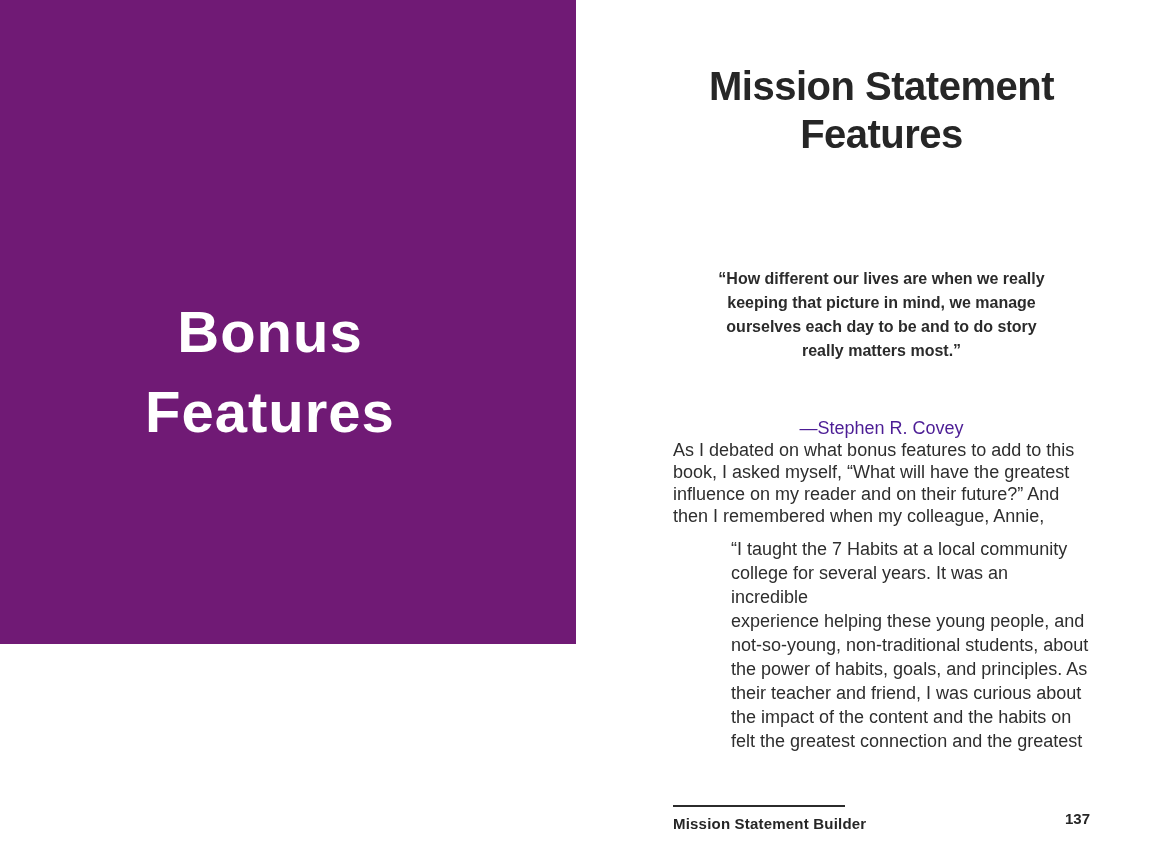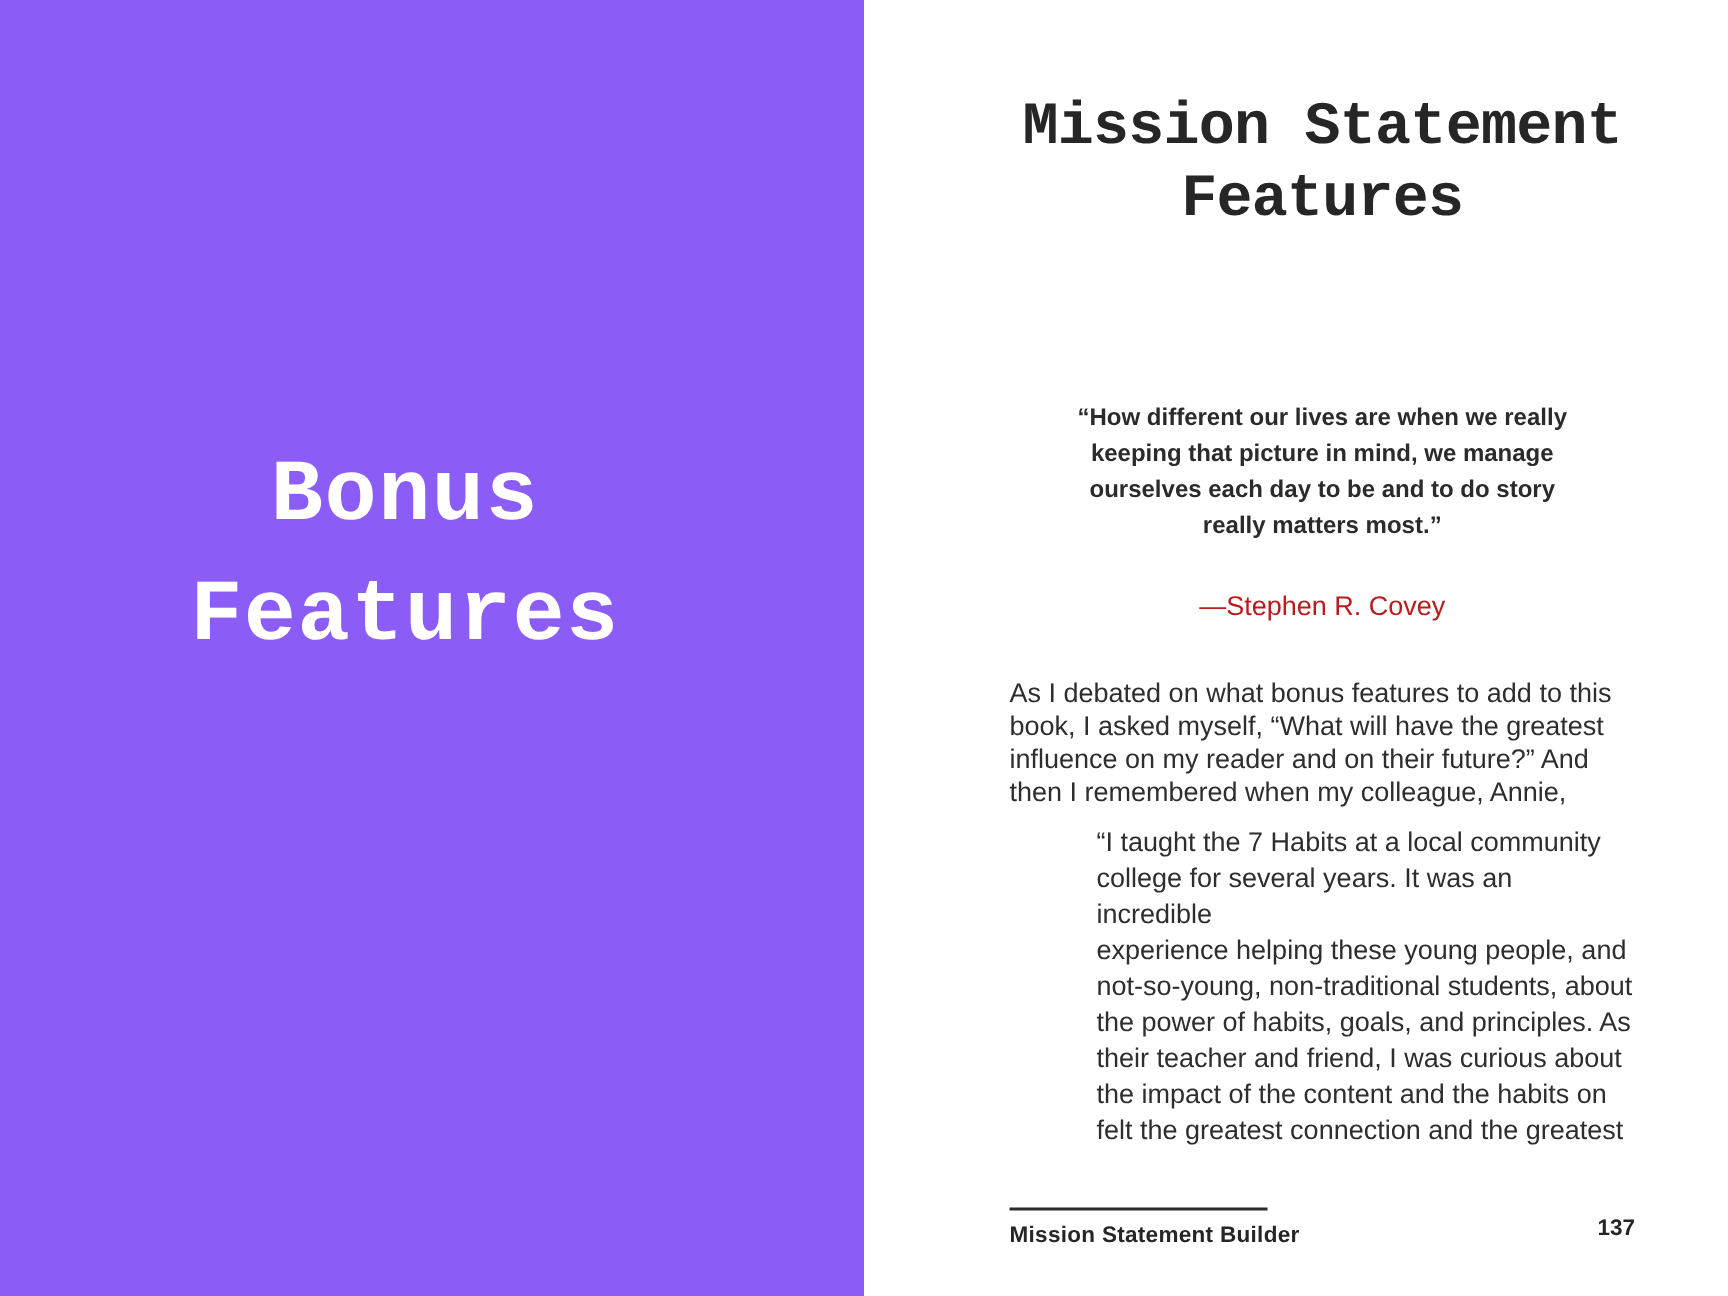--- a/index.html
+++ b/index.html
@@ -12,24 +12,23 @@
     position: relative;
     width: 1152px;
     height: 864px;
     display: flex;
     overflow: hidden;
   }
   
   .page-left {
     position: relative;
     width: 576px;
-    height: 864px;
-    background: #8b5cf6;
+    height: 644px;
+    background: #701a75;
     flex: 0 0 auto;
-    font-family: Liberation Mono, monospace;
   }
   .left-title {
     position: absolute;
     top: 292px;
     left: 0;
     right: 36px;
     text-align: center;
     color: #ffffff;
     font-weight: 700;
     font-size: 58px;
@@ -48,39 +47,37 @@
     flex: 0 0 auto;
   }
   .chapter-title {
     margin: 62px 0 0 0;
     font-size: 40px;
     line-height: 48px;
     font-weight: 700;
     text-align: center;
     color: #262626;
     letter-spacing: -0.5px;
-    font-family: Liberation Mono, monospace;
   }
   .epigraph {
     margin-top: 109px;
     font-weight: 700;
     font-size: 16px;
     line-height: 24px;
     text-align: center;
     color: #2b2b2b;
   }
   .attribution {
-    margin-top: 30px;
+    margin-top: 54px;
     text-align: center;
     font-size: 18px;
     line-height: 22px;
-    color: #b91c1c;
+    color: #4c1d95;
   }
   .body-para {
-    margin-top: 36px;
     font-size: 18px;
     line-height: 22px;
     color: #2e2e2e;
   }
   .story-quote {
     margin-top: 10px;
     margin-left: 58px;
     font-size: 18px;
     line-height: 24px;
     color: #2e2e2e;

